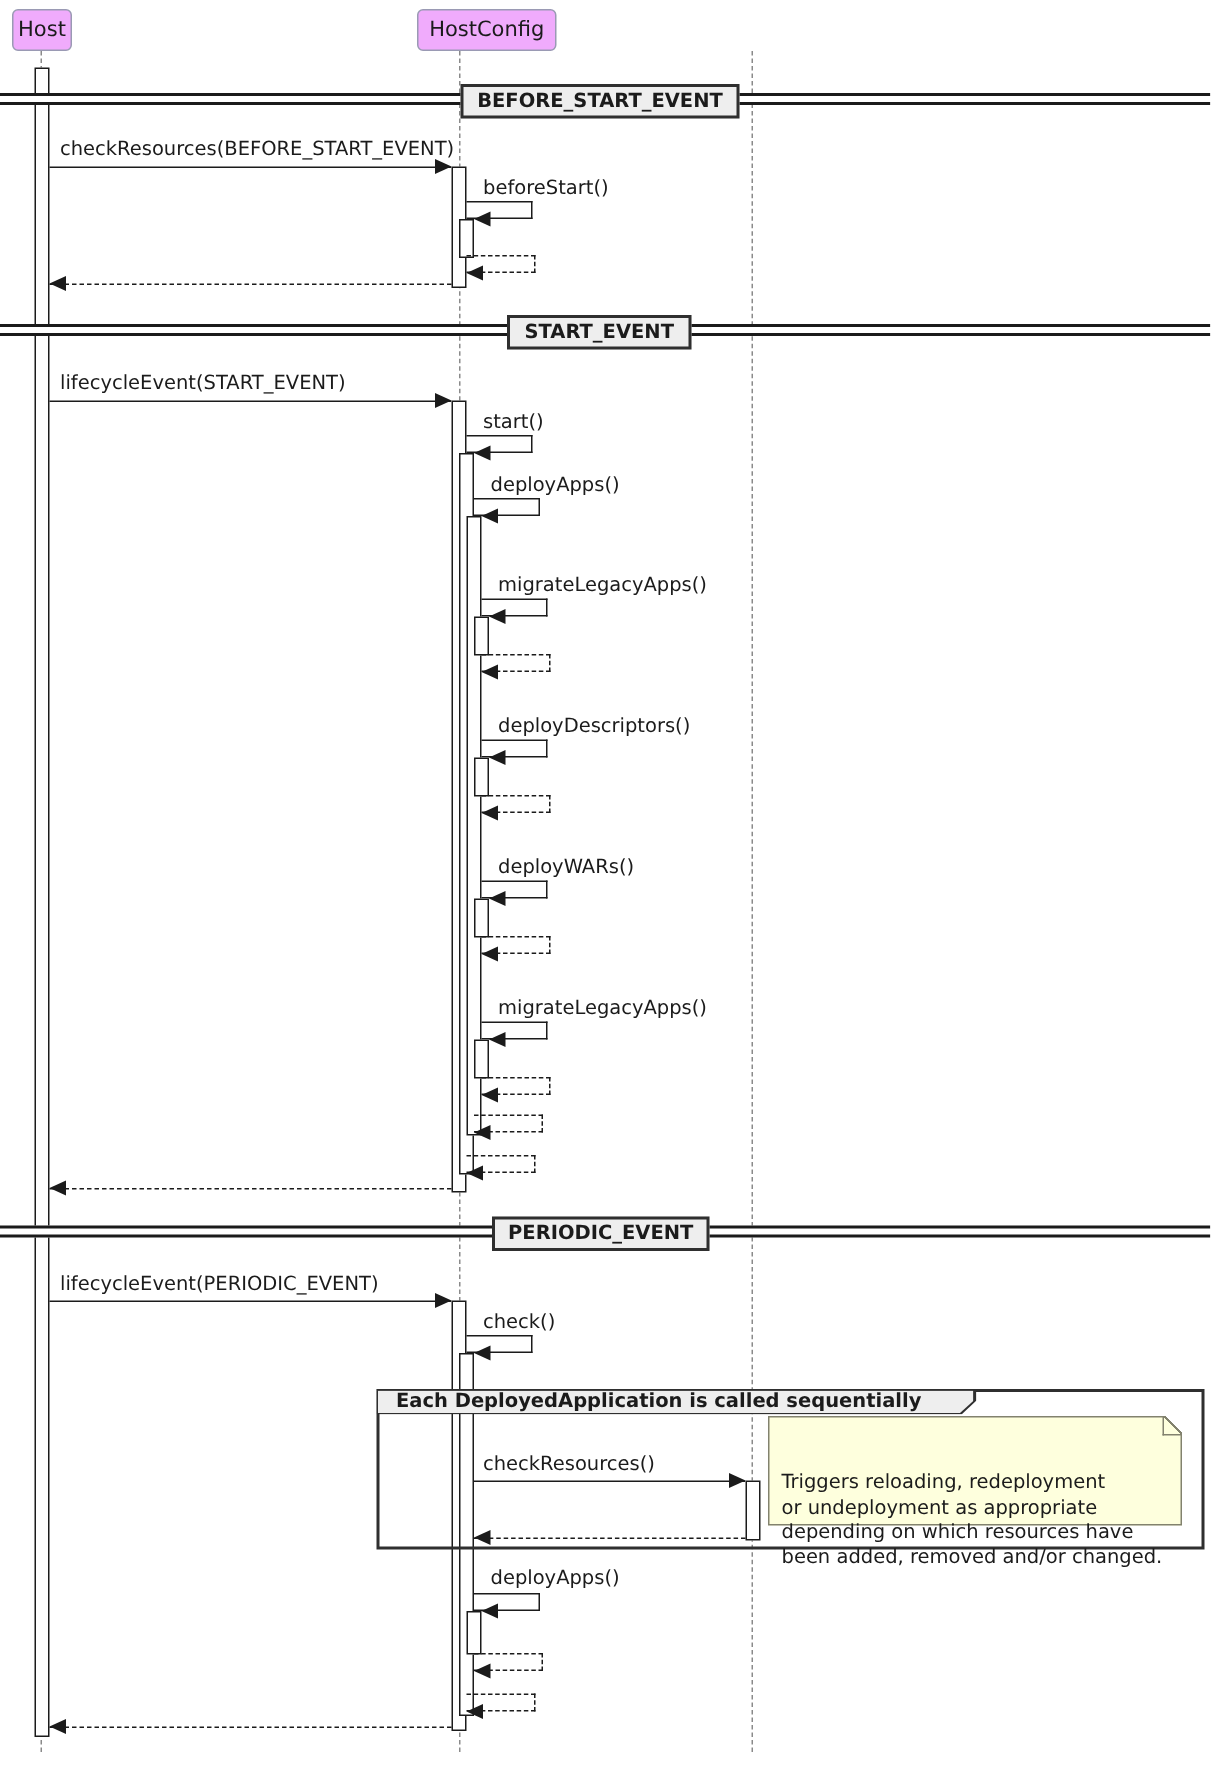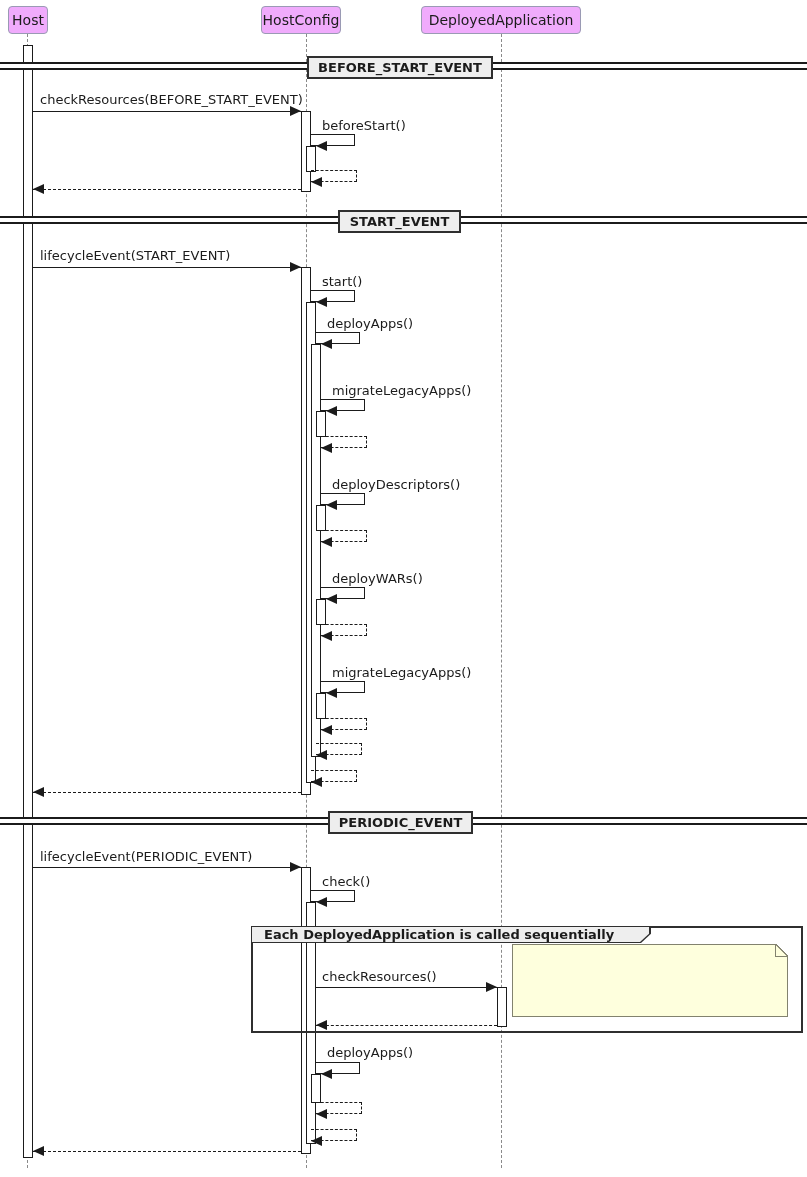--- a/index.html
+++ b/index.html
@@ -39,25 +39,22 @@
 
 <div id="diagram">
 
   <div class="lifeline" style="left:27px;top:34px;height:1134px"></div>
   <div class="lifeline" style="left:306px;top:34px;height:1134px"></div>
   <div class="lifeline" style="left:501px;top:34px;height:1134px"></div>
 
   <div class="pbox" style="left:8px;top:6px;width:40px">
     <span>Host</span>
   </div>
-  <div class="pbox" style="left:261px;top:6px;width:80px">
+  <div class="pbox" style="left:278px;top:6px;width:93px">
     <span>HostConfig</span>
-  </div>
-  <div class="pbox" style="left:421px;top:6px;width:160px">
-    <span>DeployedApplication</span>
   </div>
 
   <div class="act" style="left:23px;top:45px;height:1113px"></div>
 
   <div class="divline" style="top:62px"></div>
   <div class="divbox" style="left:307px;top:56px;width:186px">
     <span>BEFORE_START_EVENT</span>
   </div>
 
   <div class="msg-label" style="left:40px;top:92px">checkResources(BEFORE_START_EVENT)</div>
@@ -151,20 +148,24 @@
 
   <div class="msg-label" style="left:322px;top:969px">checkResources()</div>
   <div class="arrow" style="left:316px;top:987px;width:181px"></div>
   <div class="head-r" style="left:486px;top:982px"></div>
   <div class="act" style="left:497px;top:987px;height:40px"></div>
   <div class="arrow dashed" style="left:316px;top:1025px;width:181px"></div>
   <div class="head-l" style="left:316px;top:1020px"></div>
 
   <div class="note" style="left:512px;top:944px;width:276px;height:73px">
     <div class="fold"></div>
+    <span>Triggers reloading, redeployment
+or undeployment as appropriate
+depending on which resources have
+been added, removed and/or changed.</span>
   </div>
 
   <div class="msg-label" style="left:327px;top:1045px">deployApps()</div>
   <div class="selfcall" style="left:316px;top:1062px;width:44px;height:12px"></div>
   <div class="head-l" style="left:321px;top:1069px"></div>
   <div class="act" style="left:311px;top:1074px;height:29px"></div>
   <div class="selfcall dashed" style="left:316px;top:1102px;width:46px;height:12px"></div>
   <div class="head-l" style="left:316px;top:1109px"></div>
   <div class="selfcall dashed" style="left:311px;top:1129px;width:46px;height:12px"></div>
   <div class="head-l" style="left:311px;top:1136px"></div>

